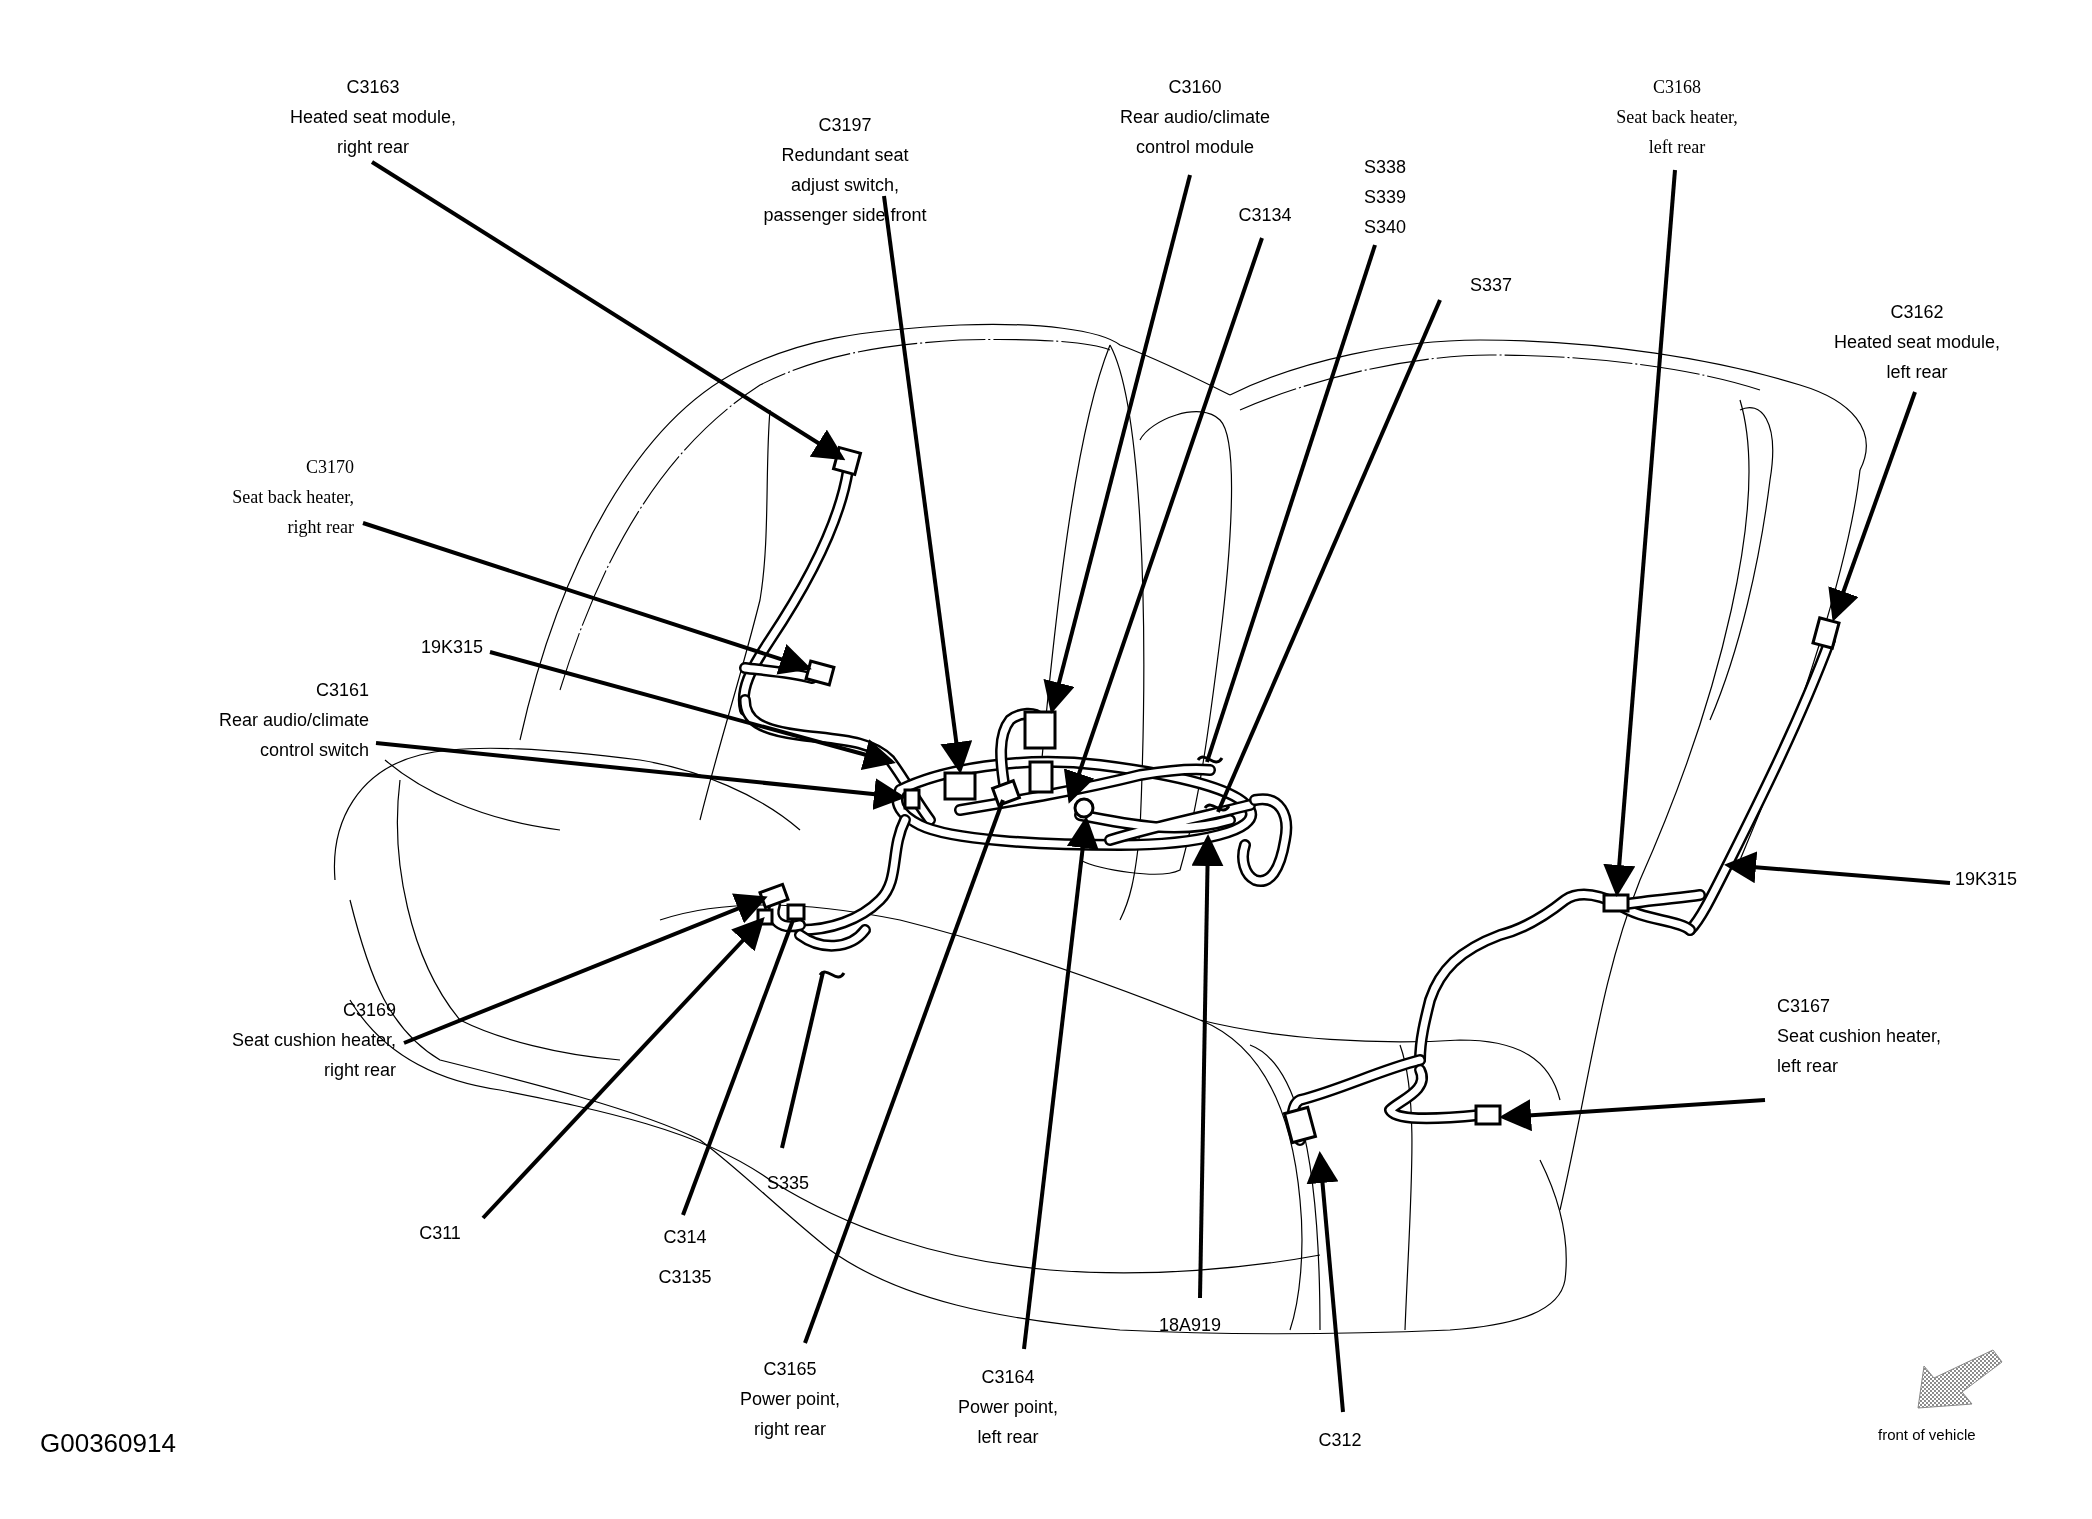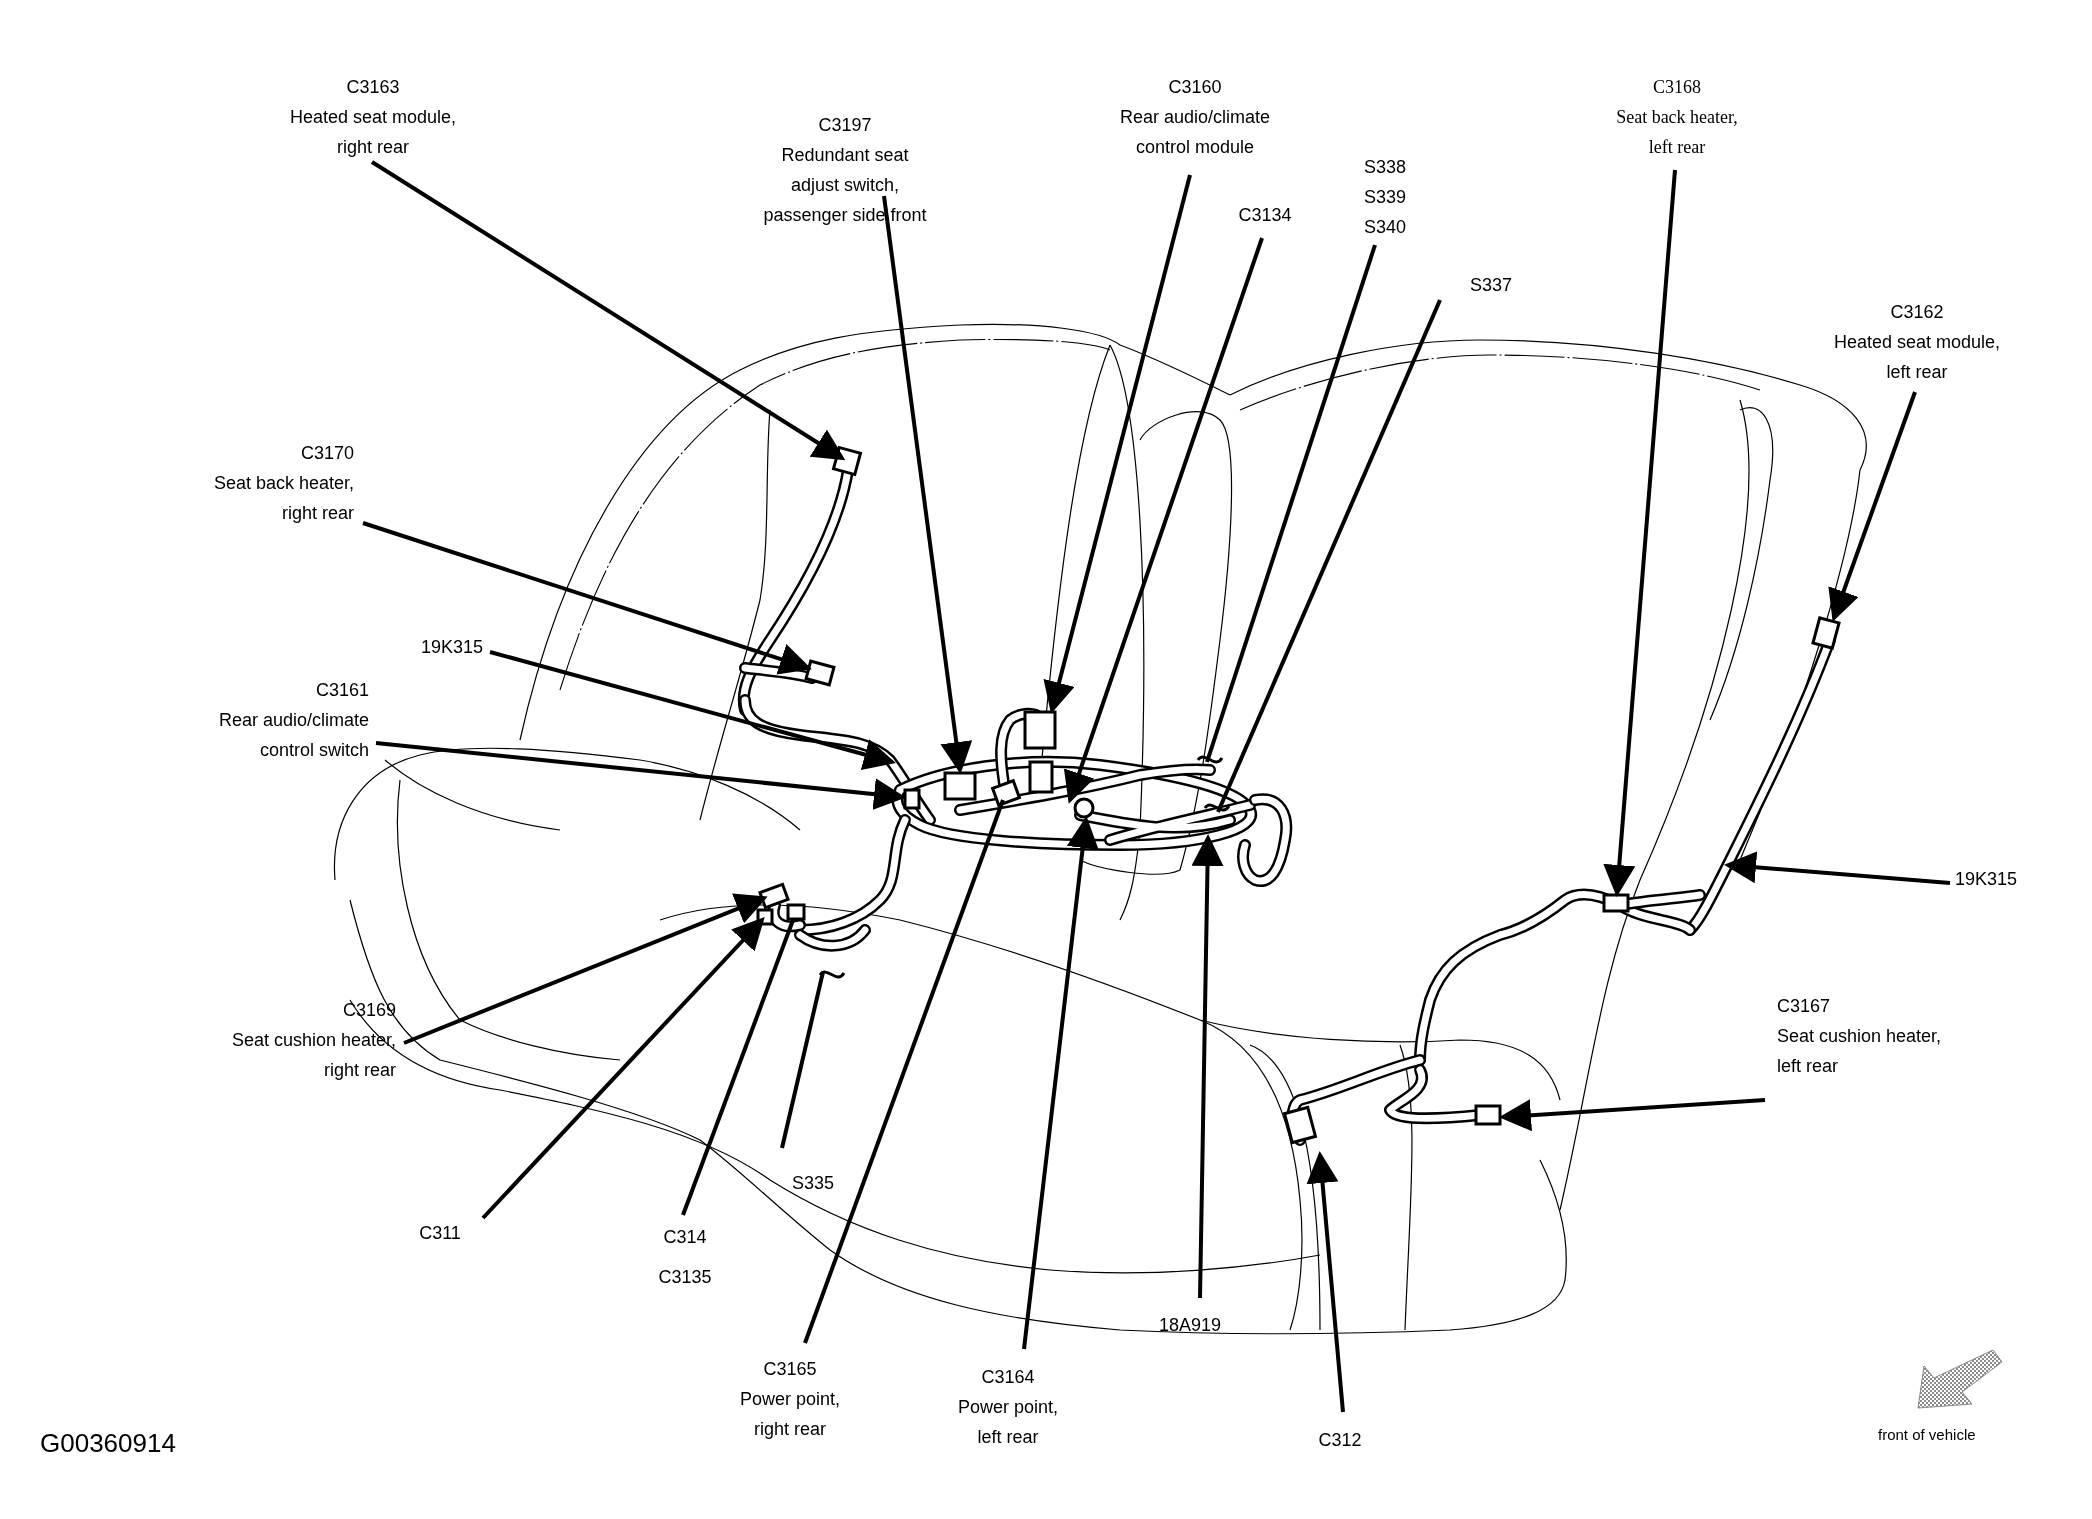--- a/index.html
+++ b/index.html
@@ -174,21 +174,21 @@
   <span class="line">Seat back heater,</span>
   <span class="line">left rear</span>
 </div>
 
 <div class="label center" style="left:1917px; top:297px;">
   <span class="line">C3162</span>
   <span class="line">Heated seat module,</span>
   <span class="line">left rear</span>
 </div>
 
-<div class="label right" style="left:354px; top:438px;">
+<div class="label right" style="left:354px; top:452px;font-family:Liberation Serif, serif;">
   <span class="line">C3170</span>
   <span class="line">Seat back heater,</span>
   <span class="line">right rear</span>
 </div>
 
 <div class="label right" style="left:483px; top:632px;">
   <span class="line">19K315</span>
 </div>
 
 <div class="label right" style="left:369px; top:675px;">
@@ -209,21 +209,21 @@
 
 <div class="label center" style="left:440px; top:1218px;">
   <span class="line">C311</span>
 </div>
 
 <div class="label center" style="left:685px; top:1222px;">
   <span class="line">C314</span>
   <span class="line" style="margin-top:10px;">C3135</span>
 </div>
 
-<div class="label center" style="left:788px; top:1168px;margin-left:25px;">
+<div class="label center" style="left:788px; top:1168px;">
   <span class="line">S335</span>
 </div>
 
 <div class="label center" style="left:790px; top:1354px;">
   <span class="line">C3165</span>
   <span class="line">Power point,</span>
   <span class="line">right rear</span>
 </div>
 
 <div class="label center" style="left:1008px; top:1362px;">

